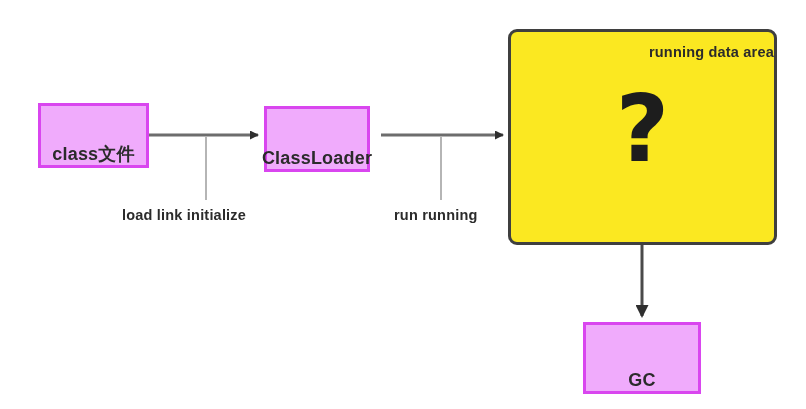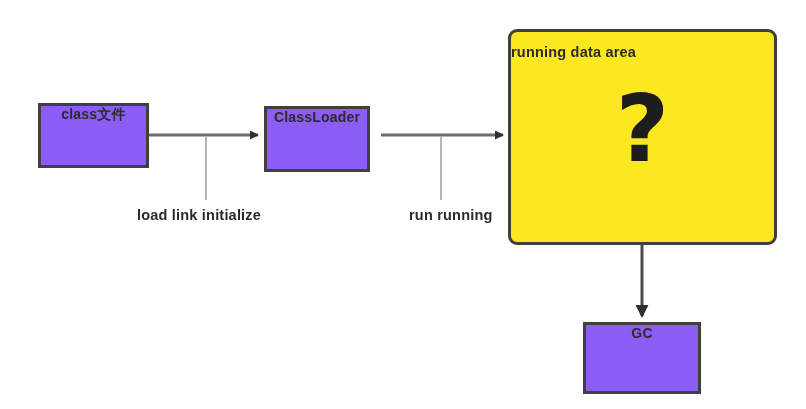--- a/index.html
+++ b/index.html
@@ -23,30 +23,30 @@
     position: absolute;
     left: 0;
     top: 0;
     width: 806px;
     height: 409px;
   }
   .node {
     position: absolute;
     box-sizing: border-box;
     display: flex;
-    align-items: flex-start;
+    align-items: flex-end;
     justify-content: center;
     text-align: center;
   }
   .node-grey {
-    background: #8b5cf6;
-    border: 3px solid #404040;
+    background: #f0abfc;
+    border: 3px solid #d946ef;
     color: #2b2b2b;
     font-weight: bold;
-    font-size: 14px;
+    font-size: 18px;
     line-height: 1.25;
     letter-spacing: 0.2px;
   }
   .node-yellow {
     background: #fbe821;
     border: 3px solid #3f3f3f;
     border-radius: 9px;
     flex-direction: column;
     justify-content: flex-start;
   }
@@ -92,21 +92,20 @@
     width: 118px;
     height: 72px;
   }
   .edge-label {
     position: absolute;
     color: #2b2b2b;
     font-weight: bold;
     font-size: 14.5px;
     letter-spacing: 0.2px;
     white-space: nowrap;
-    margin-left: 15px;
   }
   #label-load-link-initialize {
     left: 122px;
     top: 207px;
   }
   #label-run-engine {
     left: 394px;
     top: 207px;
   }
 </style>

